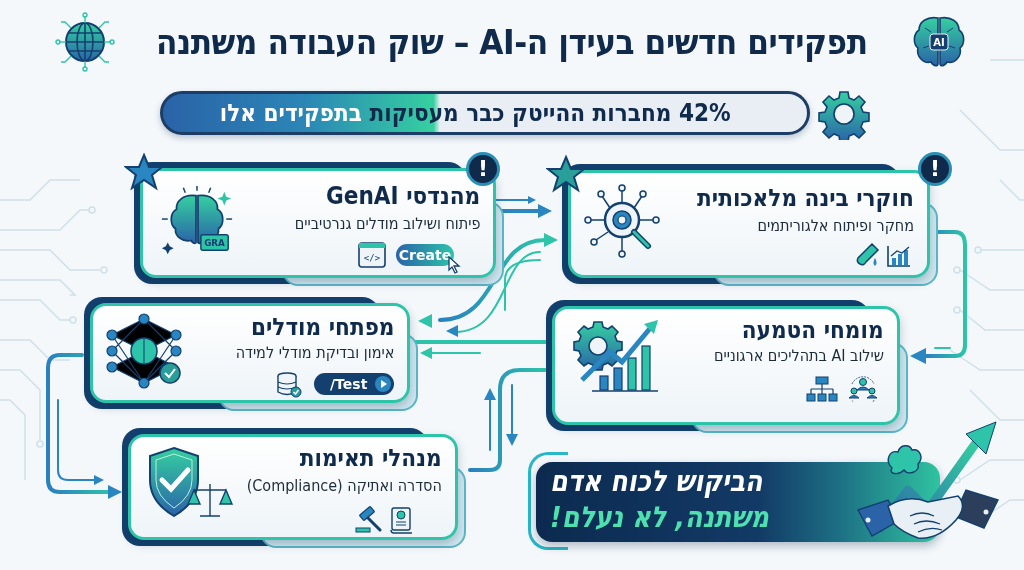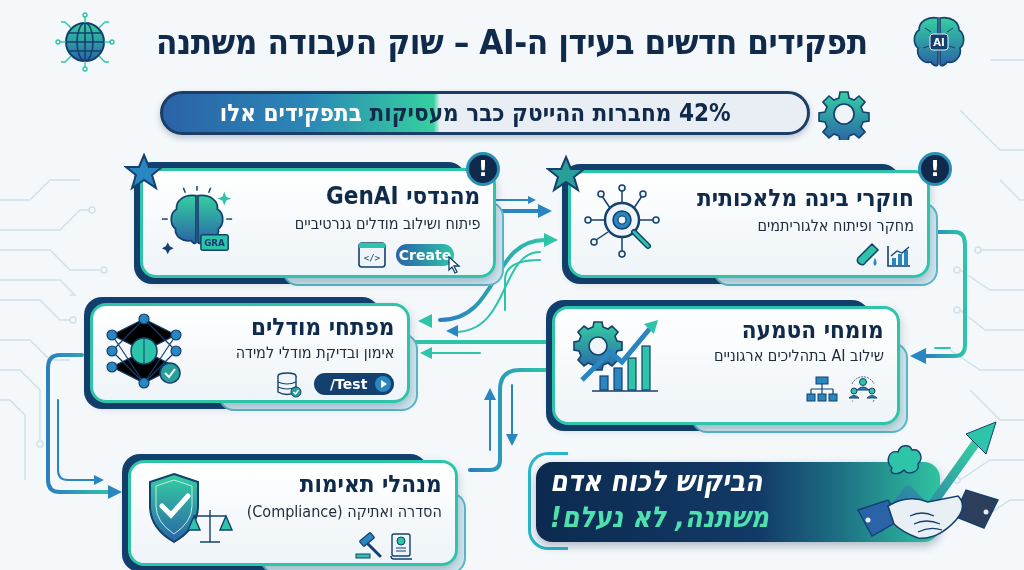--- a/index.html
+++ b/index.html
@@ -405,21 +405,21 @@
   </svg>
   <svg class="mini-icon" viewBox="0 0 32 28" style="left:254px; top:70px; width:32px; height:28px;">
     <rect x="10" y="1" width="12" height="7" fill="#2a86c0" stroke="#13406e" stroke-width="1"></rect>
     <path d="M16 8 V13 M5 13 H27 M5 13 V18 M16 13 V18 M27 13 V18" stroke="#13406e" stroke-width="1.2" fill="none"></path>
     <rect x="1" y="18" width="8" height="7" fill="#2a86c0" stroke="#13406e" stroke-width="1"></rect>
     <rect x="12" y="18" width="8" height="7" fill="#2a86c0" stroke="#13406e" stroke-width="1"></rect>
     <rect x="23" y="18" width="8" height="7" fill="#2a86c0" stroke="#13406e" stroke-width="1"></rect>
   </svg>
 </div>
 
-<div class="card" style="left:128px; top:460px; width:330px; height:106px;">
+<div class="card" style="left:128px; top:434px; width:330px; height:106px;">
   <div class="card-back"></div>
   <div class="card-back2"></div>
   <div class="card-body"></div>
   <div class="card-title" style="top:10px; font-size:24px; transform:scaleX(0.9);">מנהלי תאימות</div>
   <div class="card-sub" style="top:42px; font-size:16px; transform:scaleX(0.9);">הסדרה ואתיקה (Compliance)</div>
   <svg class="card-icon" viewBox="0 0 90 80" style="left:16px; top:10px; width:90px; height:80px;">
     <defs>
         <linearGradient id="gSh" x1="0" y1="0" x2="0" y2="1">
           <stop offset="0" stop-color="#35d0a0"></stop>
           <stop offset="1" stop-color="#2a63a8"></stop>

